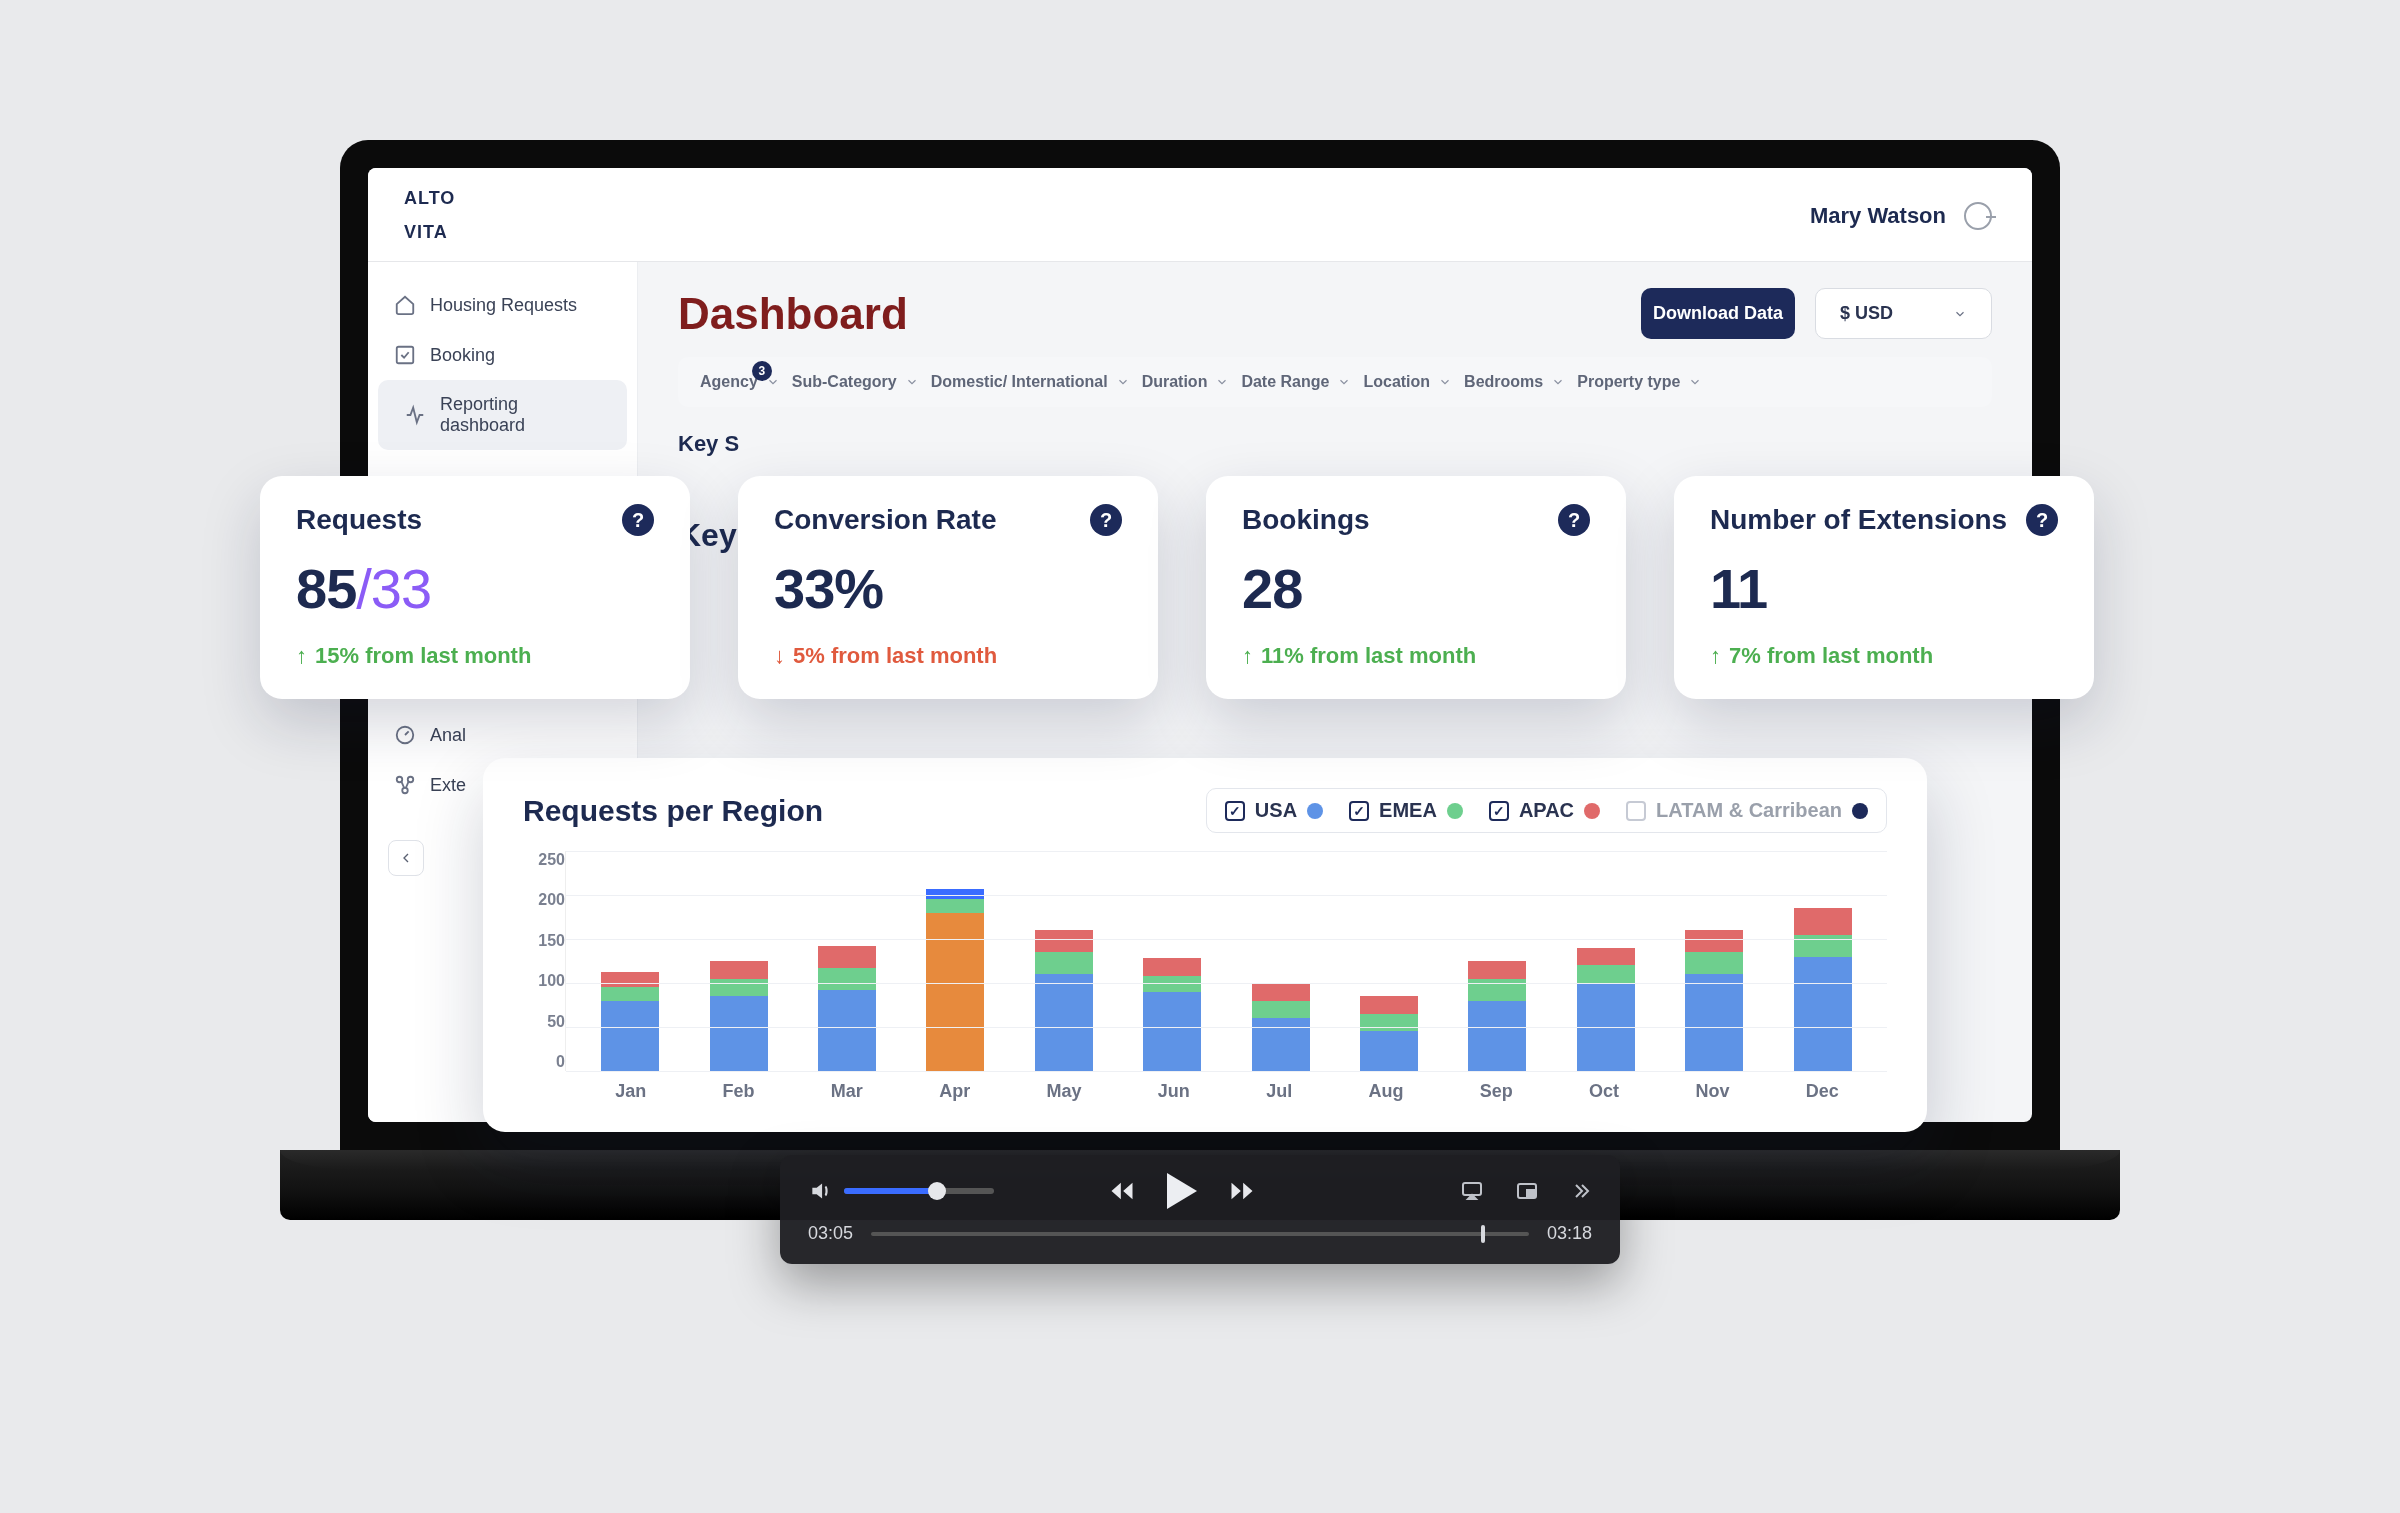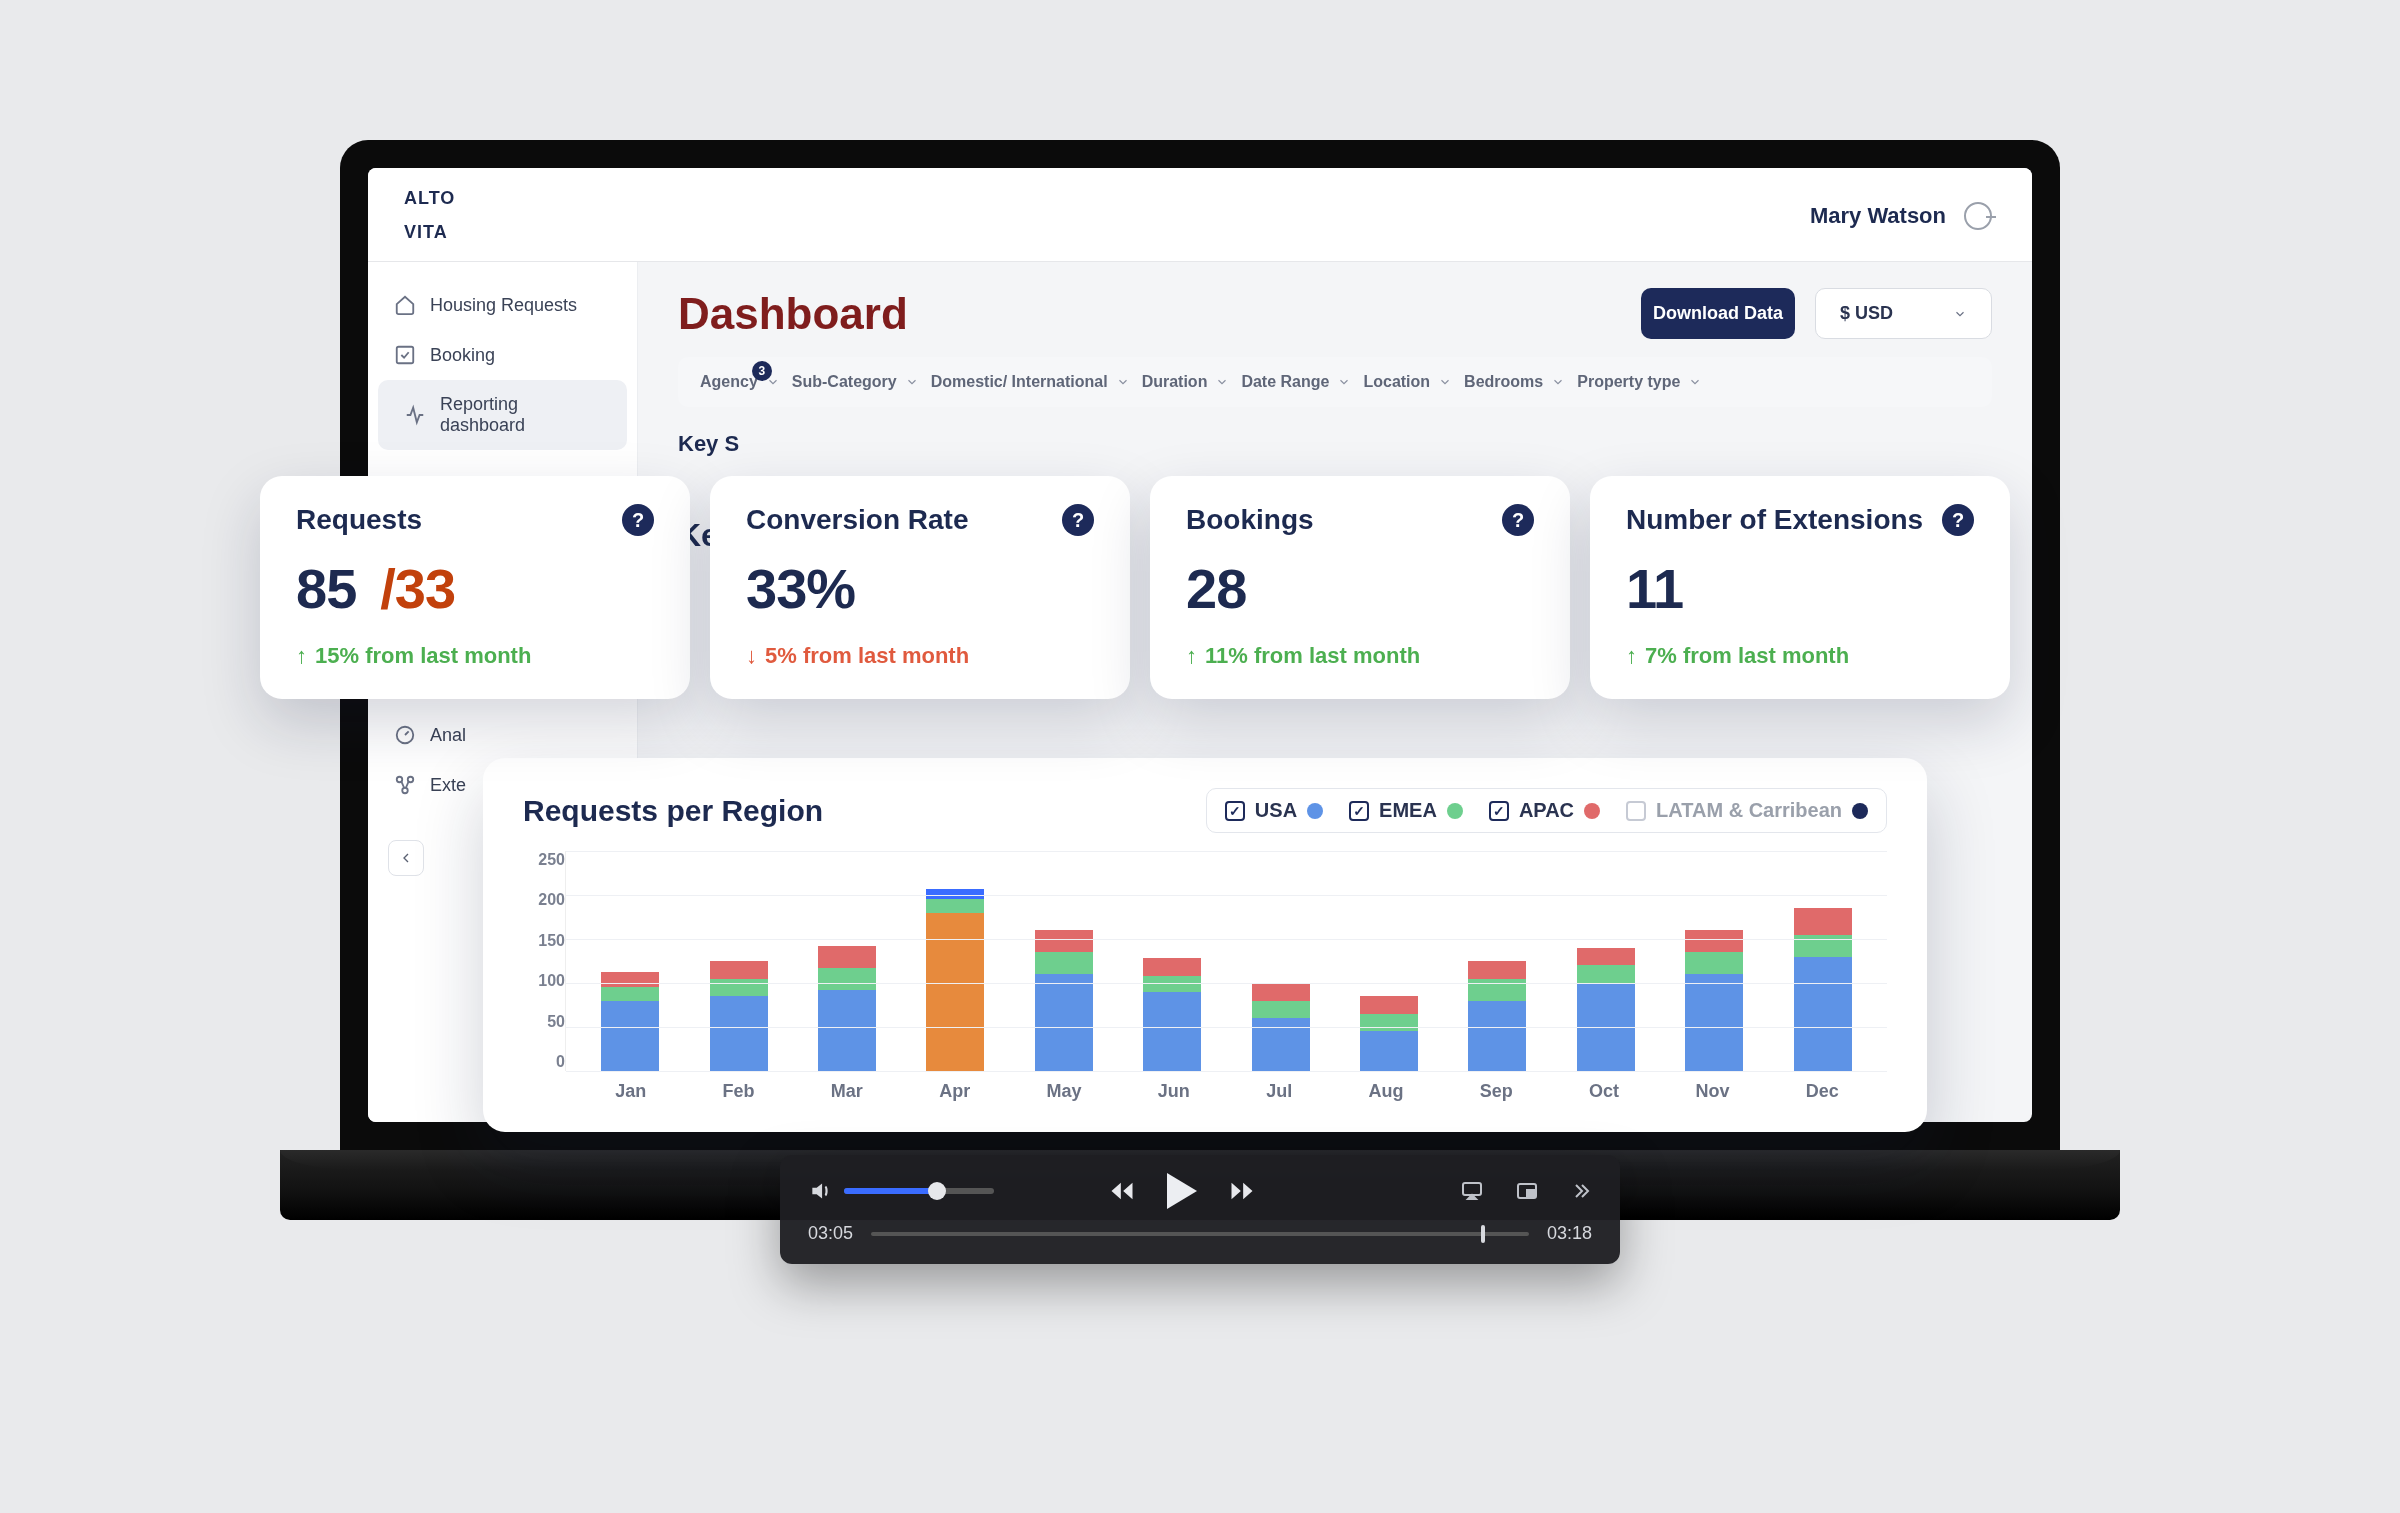--- a/index.html
+++ b/index.html
@@ -36,28 +36,28 @@
 
 .filters { display:flex; background:#f6f7f9; border-radius:10px; padding:12px 16px; flex-wrap:wrap; }
 .filter { display:flex; align-items:center; gap:8px; color:#5f6678; font-size:16px; font-weight:600; cursor:pointer; position:relative; padding:4px 6px; }
 .badge { position:absolute; top:-8px; right:14px; background:#1d2a5a; color:#fff; border-radius:50%; width:20px; height:20px; font-size:12px; display:flex; align-items:center; justify-content:center; }
 .chev { width:14px; height:14px; }
 
 .section-label { margin-top:24px; font-size:22px; font-weight:700; color:#1d2a50; }
 .keys-label { margin-top:60px; font-size:32px; font-weight:700; color:#1d2a50; }
 
 
-.kpi-row { position:absolute; left:260px; top:476px; display:flex; gap:20px; z-index:30; }
+.kpi-row { position:absolute; left:260px; top:476px; display:flex; gap:48px; z-index:30; }
 .kpi-card { background:#fff; border-radius:22px; box-shadow:0 24px 60px rgba(20,30,60,0.18); padding:28px 36px 30px 36px; width:430px; }
 .kpi-card.sm { width:420px; }
 .kpi-head { display:flex; justify-content:space-between; align-items:center; }
 .kpi-title { font-size:28px; font-weight:700; color:#1d2a50; }
 .help { width:32px; height:32px; border-radius:50%; background:#1d2a5a; color:#fff; display:flex; align-items:center; justify-content:center; font-weight:700; font-size:20px; cursor:pointer; }
 .kpi-value { font-size:56px; font-weight:800; color:#1d2a50; margin-top:20px; letter-spacing:-1px; }
-.kpi-value .muted { color:#c2410c; font-weight:700;margin-left:24px; }
+.kpi-value .muted { color:#8b5cf6; font-weight:400; }
 .kpi-delta { margin-top:22px; font-size:22px; font-weight:700; display:flex; align-items:center; gap:8px; }
 .delta-up { color:#4caf50; }
 .delta-down { color:#e05a3e; }
 .arrow { font-size:22px; }
 
 
 .chart-card { position:absolute; left:483px; top:758px; width:1444px; background:#fff; border-radius:22px; box-shadow:0 30px 70px rgba(20,30,60,0.20); padding:30px 40px 30px 40px; z-index:25; }
 .chart-head { display:flex; justify-content:space-between; align-items:center; margin-bottom:18px; }
 .chart-title { font-size:30px; font-weight:700; color:#1d2a50; }
 .legend { display:flex; gap:26px; align-items:center; border:1px solid #e3e6ec; border-radius:10px; padding:10px 18px; }

